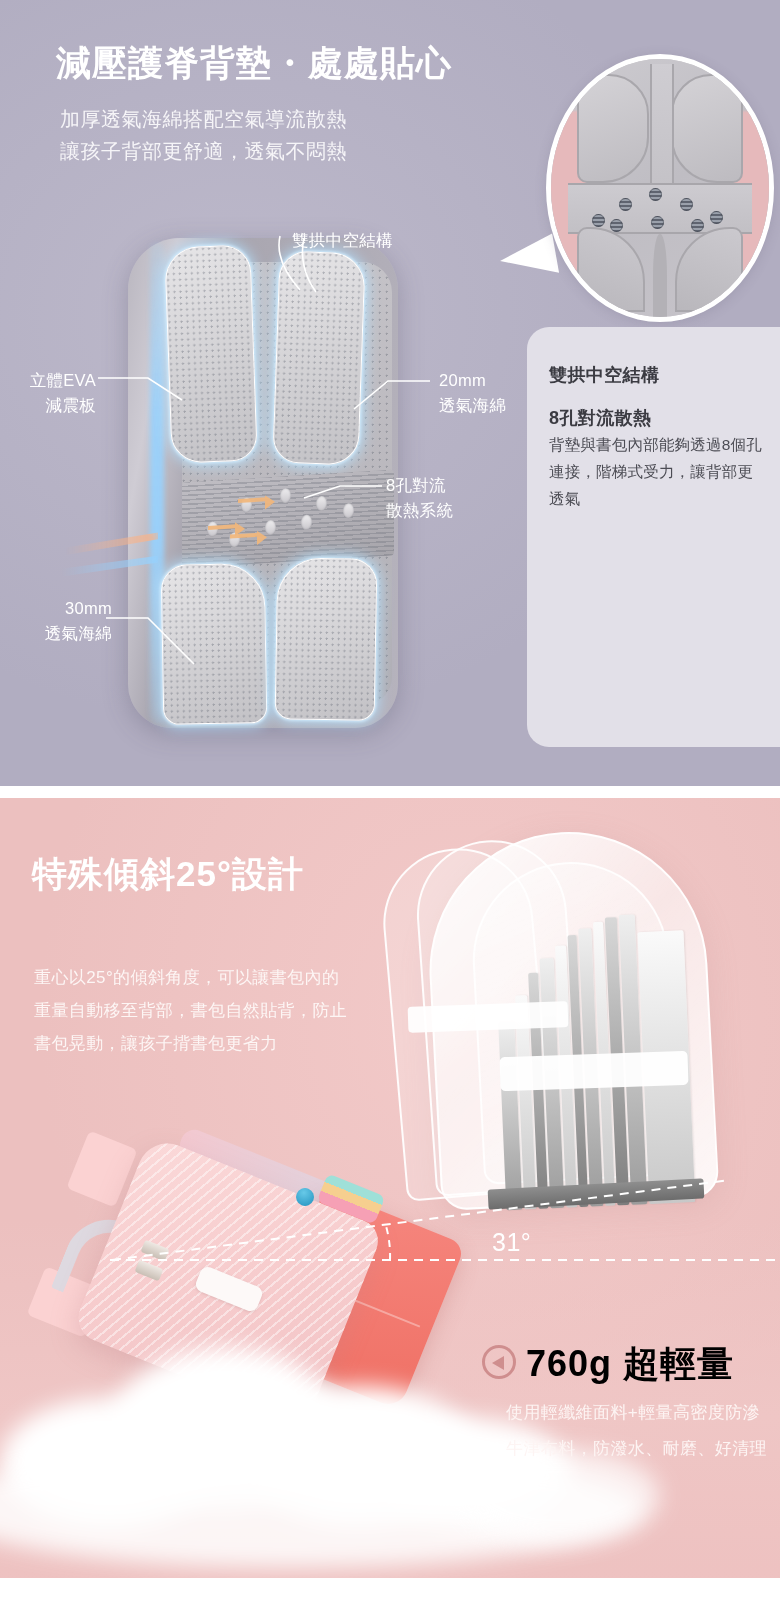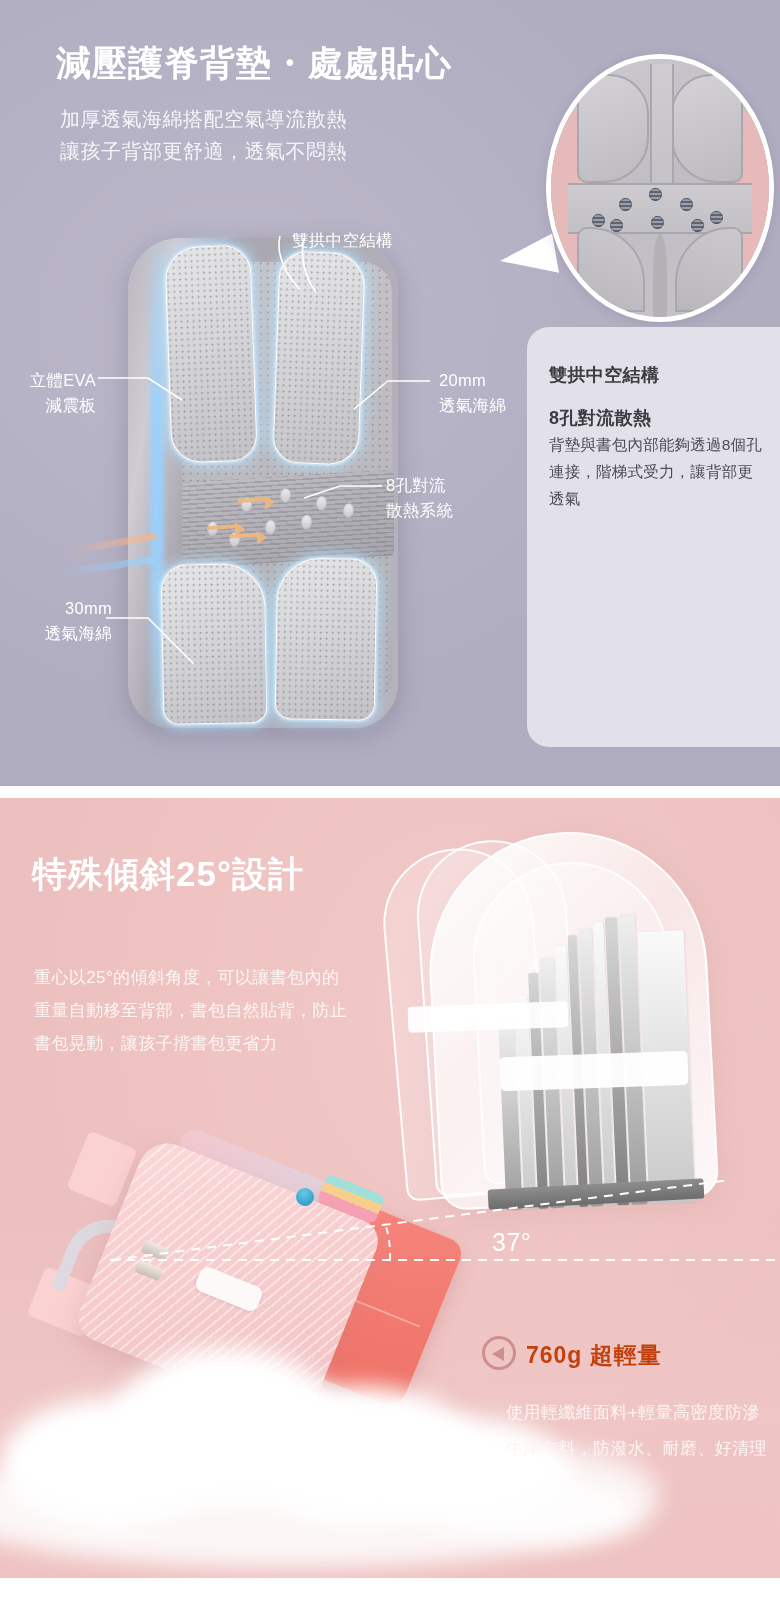--- a/index.html
+++ b/index.html
@@ -289,21 +289,21 @@
     position:absolute; left:296px; top:56px; width:62px; height:30px; border-radius:7px; transform:rotate(22deg);
     background:linear-gradient(180deg,#9fe0d8 0%,#9fe0d8 30%,#f6cf8f 30%,#f6cf8f 62%,#f6a0b5 62%,#f6a0b5 100%);
   }
 
   
   .cloud{ position:absolute; left:-60px; top:530px; width:760px; height:250px; z-index:7; }
   .puff{ position:absolute; border-radius:50%; background:#ffffff; filter:blur(11px); }
 
   .s2-foot-title{
     position:absolute; left:470px; top:1340px; z-index:12;
-    font-size:23px; font-weight:700; color:#c2410c; white-space:nowrap; letter-spacing:1px;
+    font-size:36px; font-weight:700; color:#000000; white-space:nowrap; letter-spacing:1px;
   }
   .s2-foot-body{
     position:absolute; left:506px; top:1395px; width:268px; z-index:12;
     font-size:17px; color:#fdf4f3; line-height:36px; letter-spacing:.4px;
   }
   .white-gap{ position:absolute; left:0; top:786px; width:780px; height:12px; background:#fff; z-index:20; }
   .white-foot{ position:absolute; left:0; top:1578px; width:780px; height:24px; background:#fff; z-index:20; }
 </style>
 </head>
 <body>
@@ -467,21 +467,21 @@
       <div class="bp-base"></div>
     </div>
 
     <div class="angle-wrap">
       <svg width="700" height="120">
         <line x1="20" y1="92" x2="690" y2="92" stroke="#ffffff" stroke-width="2" stroke-dasharray="9 7"></line>
         <line x1="22" y1="92" x2="640" y2="12" stroke="#ffffff" stroke-width="2" stroke-dasharray="9 7"></line>
         <path d="M300,92 A 110 110 0 0 0 296,58" stroke="#ffffff" stroke-width="2" fill="none" stroke-dasharray="7 6"></path>
       </svg>
     </div>
-    <div class="angle-label">37°</div>
+    <div class="angle-label">31°</div>
 
     <div class="bag">
       <div class="bag-tab bag-tabA"></div>
       <div class="bag-tab bag-tabB"></div>
       <div class="bag-handle"></div>
       <div class="bag-top-strip"></div>
       <div class="bag-front">
           <div class="bag-front-seam"></div>
         </div>
       <div class="bag-body">

